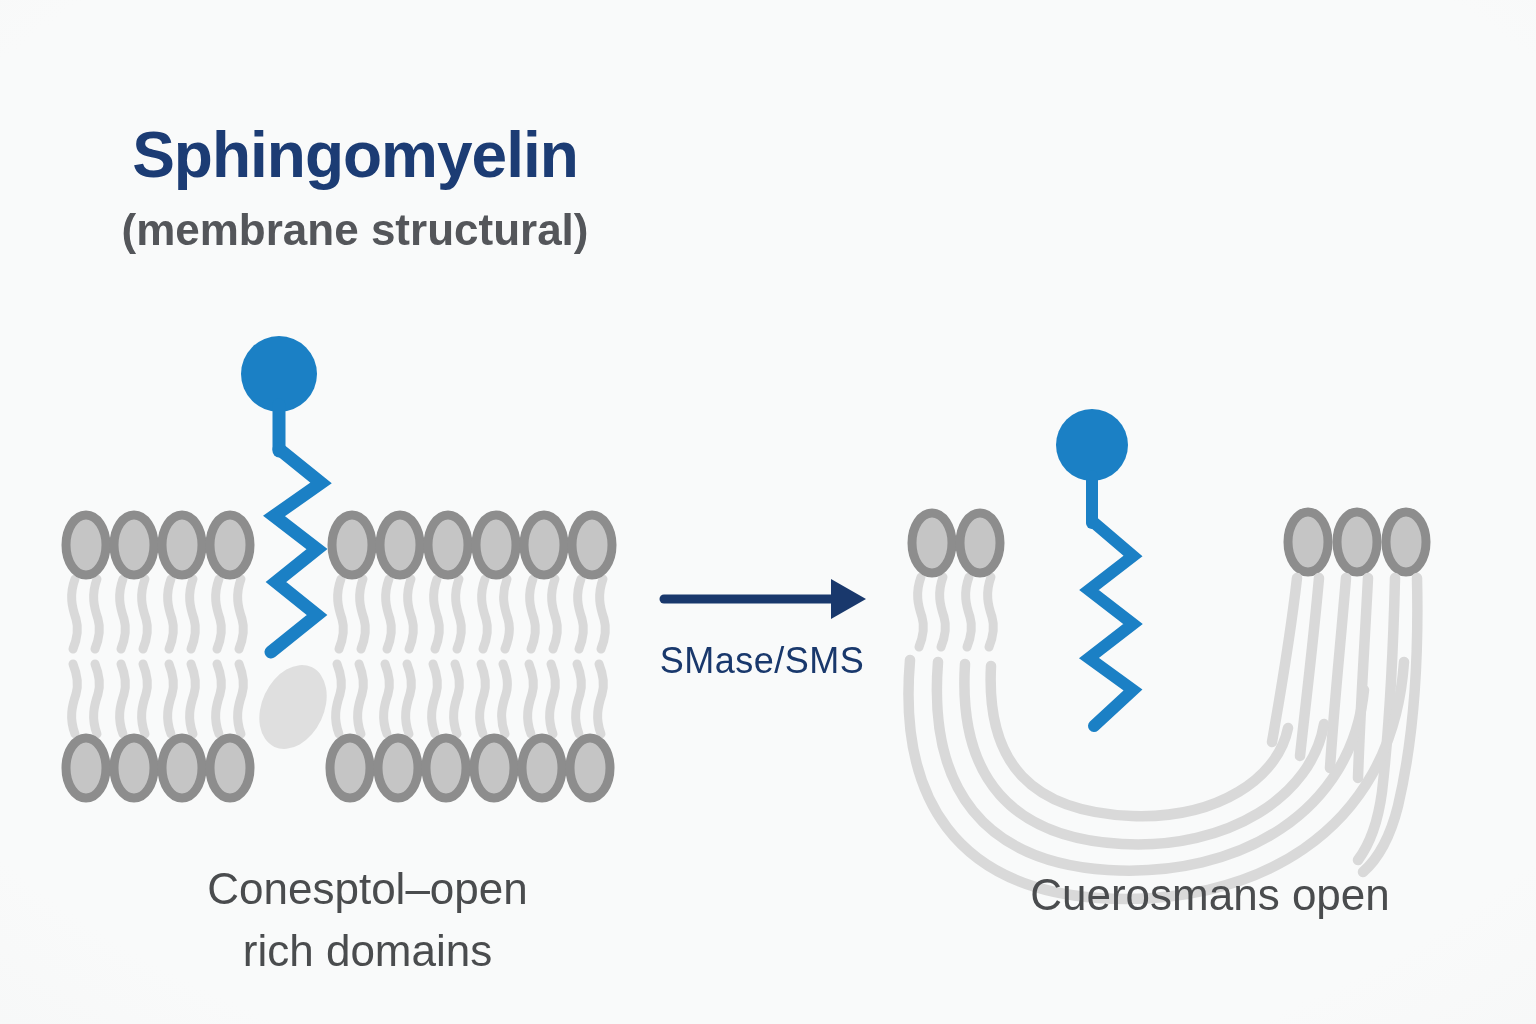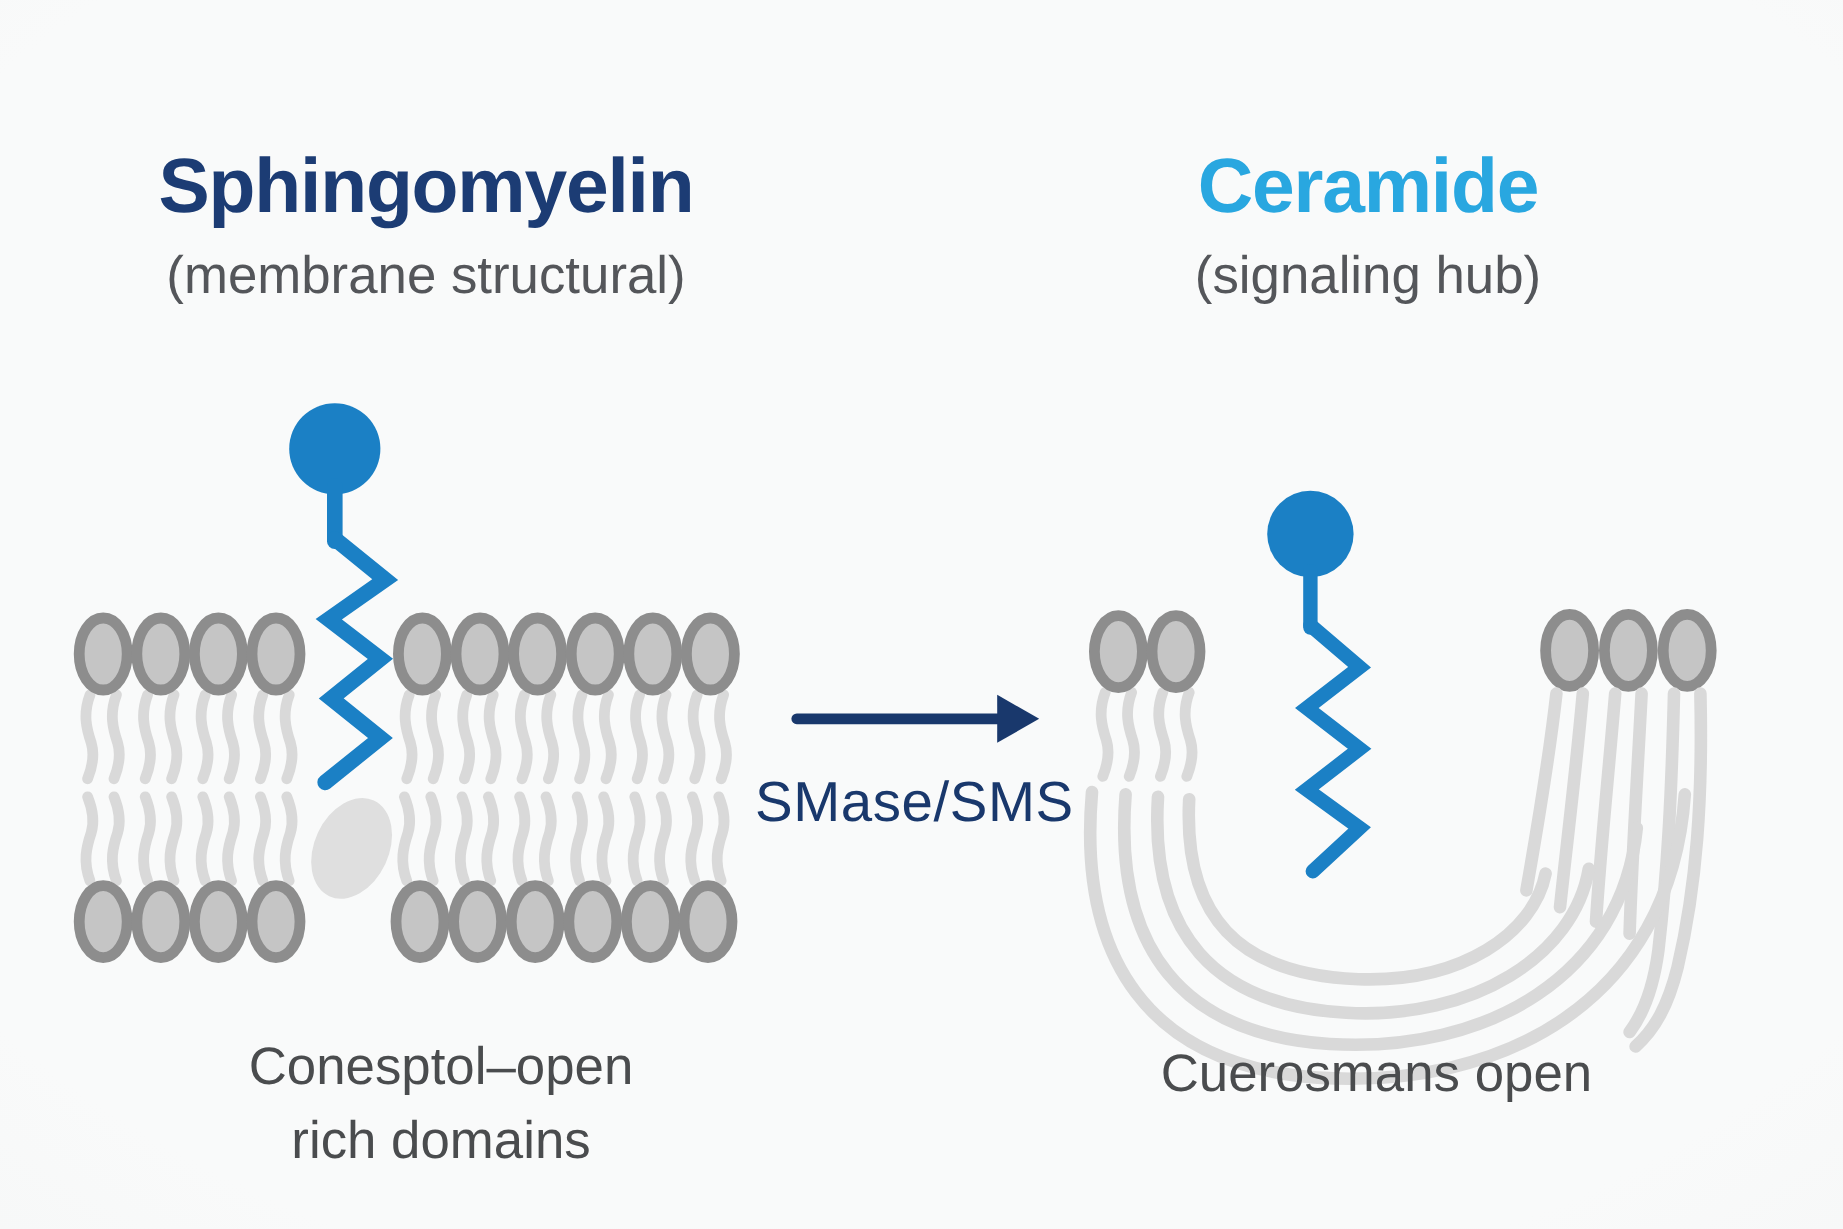--- a/index.html
+++ b/index.html
@@ -11,23 +11,23 @@
   }
   .canvas{
     position:relative;width:1536px;height:1024px;
     background:radial-gradient(115% 115% at 50% 45%, #f9fafa 55%, #eff1f1 100%);
   }
   .canvas svg{position:absolute;left:0;top:0;}
   .overlay{position:absolute;text-align:center;}
   .title{font-size:64px;font-weight:700;letter-spacing:-1px;line-height:1.05;margin-top:48px;}
   .title-left{color:#1c3c74;}
   .title-right{color:#29a7e0;}
-  .subtitle{font-size:44px;font-weight:400;color:#54565a;margin-top:16px;letter-spacing:0;}
+  .subtitle{font-size:44px;font-weight:700;color:#54565a;margin-top:16px;letter-spacing:0;}
   .caption{font-size:44px;color:#4a4c4e;line-height:1.42;}
-  .smase-label{font-size:47px;color:#19386c;letter-spacing:0.5px;}
+  .smase-label{font-size:36px;color:#19386c;letter-spacing:0.5px;}
 
   
   .head{fill:#c5c5c5;stroke:#8d8d8d;stroke-width:9px;}
   .tail{fill:none;stroke:#d9d9d9;stroke-width:9px;stroke-linecap:round;}
   .arc{fill:none;stroke:#d9d9d9;stroke-width:10.5px;stroke-linecap:round;}
   .blue-mol{stroke:#1b80c5;stroke-linecap:round;stroke-linejoin:miter;fill:none;}
   .blue-fill{fill:#1b80c5;}
   .chol{fill:#dfdfdf;}
   .arrow-line{stroke:#19386c;stroke-width:9px;stroke-linecap:round;}
   .arrow-head{fill:#19386c;}
@@ -121,26 +121,22 @@
       <path class="blue-mol" style="stroke-width:12px" d="M1092 476 L1092 523"></path>
       <path class="blue-mol" style="stroke-width:12px" d="M1092 521 L1133 556 L1089 590 L1133 624 L1089 658 L1133 690 L1094 726"></path>
     </g>
   </svg>
 
   <div class="overlay" style="left:30px;top:74px;width:650px;">
     <div class="title title-left">Sphingomyelin</div>
     <div class="subtitle">(membrane structural)</div>
   </div>
 
-  <div class="overlay" style="left:890px;top:74px;width:500px;">
-    <div class="title title-right">Ceramide</div>
-    <div class="subtitle">(signaling hub)</div>
-  </div>
 
   <div class="overlay smase-label" style="left:612px;top:640px;width:300px;">SMase/SMS</div>
 
   <div class="overlay caption" style="left:95px;top:858px;width:545px;">
     <div>Conesptol–open</div>
     <div>rich domains</div>
   </div>
 
-  <div class="overlay caption" style="left:897px;top:864px;width:500px;">Cuerosmans open</div>
+  <div class="overlay caption" style="left:960px;top:864px;width:500px;">Cuerosmans open</div>
 </div>
 
 </body></html>

